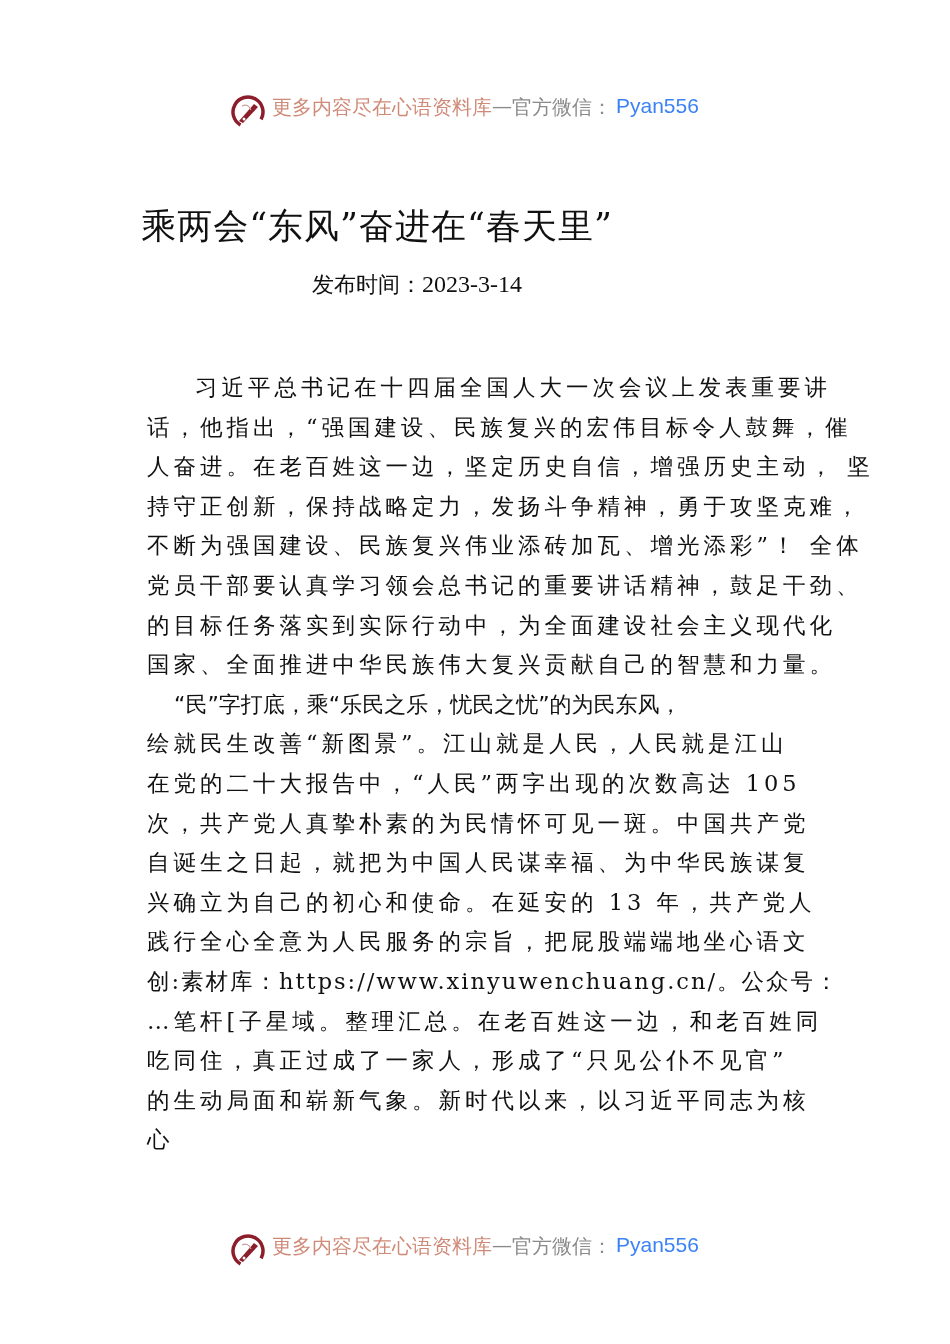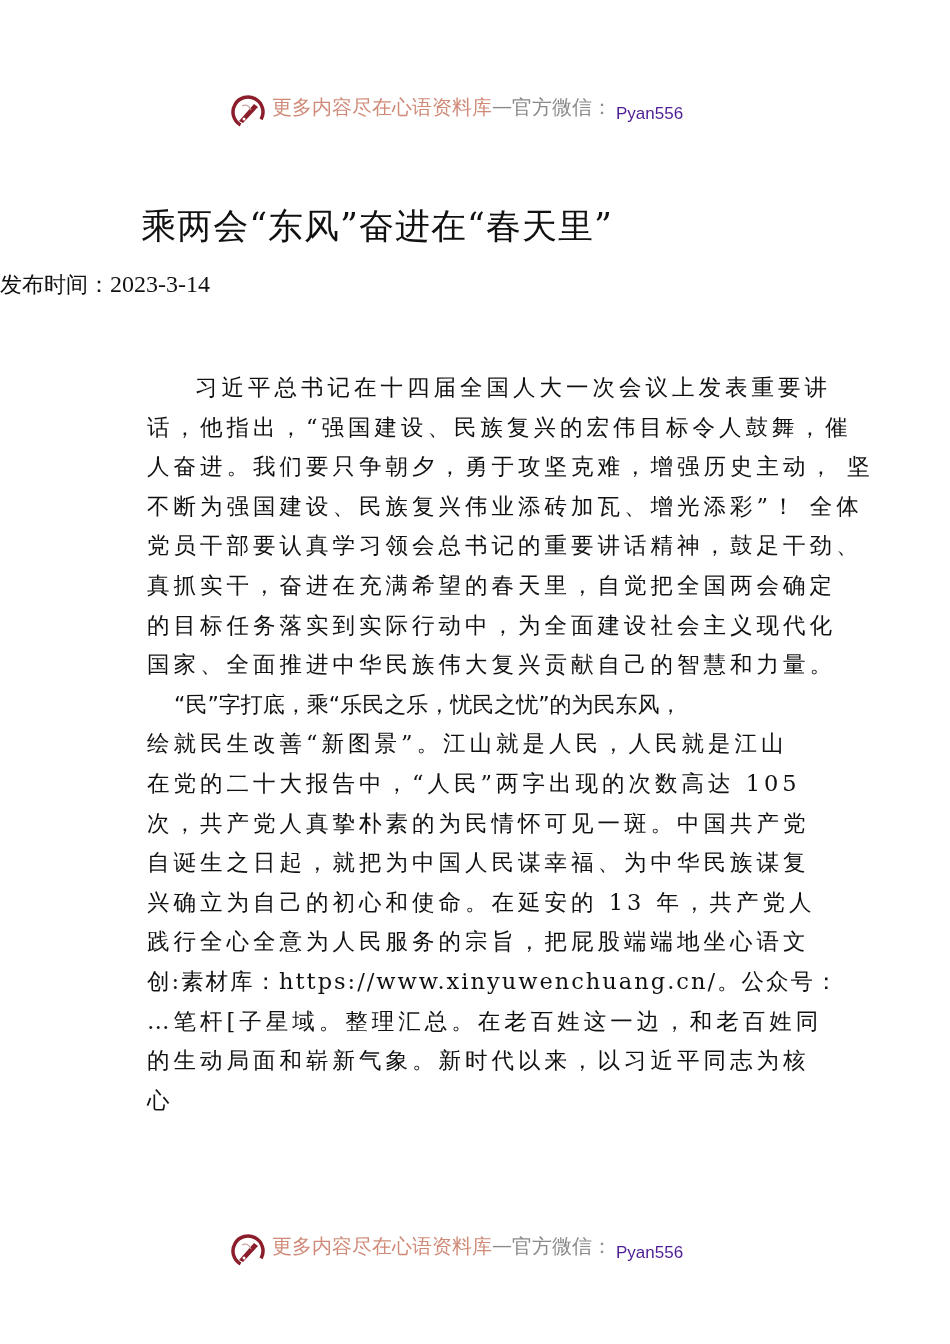--- a/index.html
+++ b/index.html
@@ -7,25 +7,25 @@
          font-family: "DejaVu Serif", "Liberation Serif", serif; color: #111; }
   .banner { position: absolute; left: 230px; width: 500px; height: 40px;
             display: flex; white-space: nowrap; }
   .banner.top { top: 94px; }
   .banner.bottom { top: 1233px; }
   .banner .logo { width: 36px; height: 36px; margin-right: 6px; flex: 0 0 36px; }
   .banner .brand { color: #cf8a78; font-size: 20px; letter-spacing: 0px;
                    font-family: "DejaVu Serif", serif; }
   .banner .dash { color: #8a8a8a; font-size: 20px; }
   .banner .wechat { color: #8a8a8a; font-size: 20px; font-family: Liberation Sans, sans-serif; }
-  .banner .wechat-id { color: #4c1d95; font-size: 17px; font-family: "Liberation Sans", sans-serif; margin-left: 4px; margin-top: 10px; }
+  .banner .wechat-id { color: #3b82f6; font-size: 21px; font-family: "Liberation Sans", sans-serif; margin-left: 4px; }
 
   .title { position: absolute; top: 203px; left: 0; width: 754px; text-align: center;
            font-size: 35px; letter-spacing: 1px; font-family: "DejaVu Serif", serif; color: #111; }
-  .pubdate { position: absolute; top: 270px; left: 0; width: 834px; 
+  .pubdate { position: absolute; top: 270px; left: 0; width: 834px; text-align: center;
              font-size: 22px; color: #111; }
   .pubdate .date-val { font-family: "Liberation Serif", serif; font-size: 24px; }
 
   .body { position: absolute; left: 147px; top: 368px; width: 660px; }
   .line { height: 39.6px; line-height: 39.6px; font-size: 22.5px; white-space: nowrap;
           letter-spacing: 4px; font-family: "DejaVu Serif", serif; color: #111; }
   .line.indent { padding-left: 48px; }
   .line.heading { font-family: "DejaVu Sans", sans-serif; font-weight: normal; letter-spacing: 0px;
                   padding-left: 27px; font-size: 22px; }
 </style>
@@ -47,35 +47,36 @@
 
 <div class="title">乘两会“东风”奋进在“春天里”</div>
 
 <div class="pubdate">
   <span>发布时间：</span><span class="date-val">2023-3-14</span>
 </div>
 
 <div class="body">
   <div class="line indent">习近平总书记在十四届全国人大一次会议上发表重要讲</div>
   <div class="line">话，他指出，“强国建设、民族复兴的宏伟目标令人鼓舞，催</div>
-  <div class="line">人奋进。我们要只争朝夕，勇于攻坚克难，增强历史主动， 坚</div>
+  <div class="line">人奋进。在老百姓这一边，坚定历史自信，增强历史主动， 坚</div>
+  <div class="line">持守正创新，保持战略定力，发扬斗争精神，勇于攻坚克难，</div>
   <div class="line">不断为强国建设、民族复兴伟业添砖加瓦、增光添彩”！ 全体</div>
   <div class="line">党员干部要认真学习领会总书记的重要讲话精神，鼓足干劲、</div>
-  <div class="line">真抓实干，奋进在充满希望的春天里，自觉把全国两会确定</div>
   <div class="line">的目标任务落实到实际行动中，为全面建设社会主义现代化</div>
   <div class="line">国家、全面推进中华民族伟大复兴贡献自己的智慧和力量。</div>
   <div class="line heading">“民”字打底，乘“乐民之乐，忧民之忧”的为民东风，</div>
   <div class="line">绘就民生改善“新图景”。江山就是人民，人民就是江山</div>
   <div class="line">在党的二十大报告中，“人民”两字出现的次数高达 105</div>
   <div class="line">次，共产党人真挚朴素的为民情怀可见一斑。中国共产党</div>
   <div class="line">自诞生之日起，就把为中国人民谋幸福、为中华民族谋复</div>
   <div class="line">兴确立为自己的初心和使命。在延安的 13 年，共产党人</div>
   <div class="line">践行全心全意为人民服务的宗旨，把屁股端端地坐心语文</div>
   <div class="line" style="letter-spacing:2px">创:素材库：https://www.xinyuwenchuang.cn/。公众号：</div>
   <div class="line">…笔杆[子星域。整理汇总。在老百姓这一边，和老百姓同</div>
+  <div class="line">吃同住，真正过成了一家人，形成了“只见公仆不见官”</div>
   <div class="line">的生动局面和崭新气象。新时代以来，以习近平同志为核</div>
   <div class="line">心</div>
 </div>
 
 <div class="banner bottom">
   <svg class="logo" viewBox="0 0 36 36">
     <circle cx="18" cy="18" r="15" fill="none" stroke="#8b1e2a" stroke-width="3.5" stroke-dasharray="70 25" transform="rotate(120 18 18)"></circle>
     <path d="M9 27 L24 10 L28 13 L13 29 Z" fill="#8b1e2a"></path>
     <path d="M12 12 Q18 9 21 16" fill="none" stroke="#c9a0a0" stroke-width="1.2"></path>
     <circle cx="14" cy="25" r="1.5" fill="#fff"></circle>

